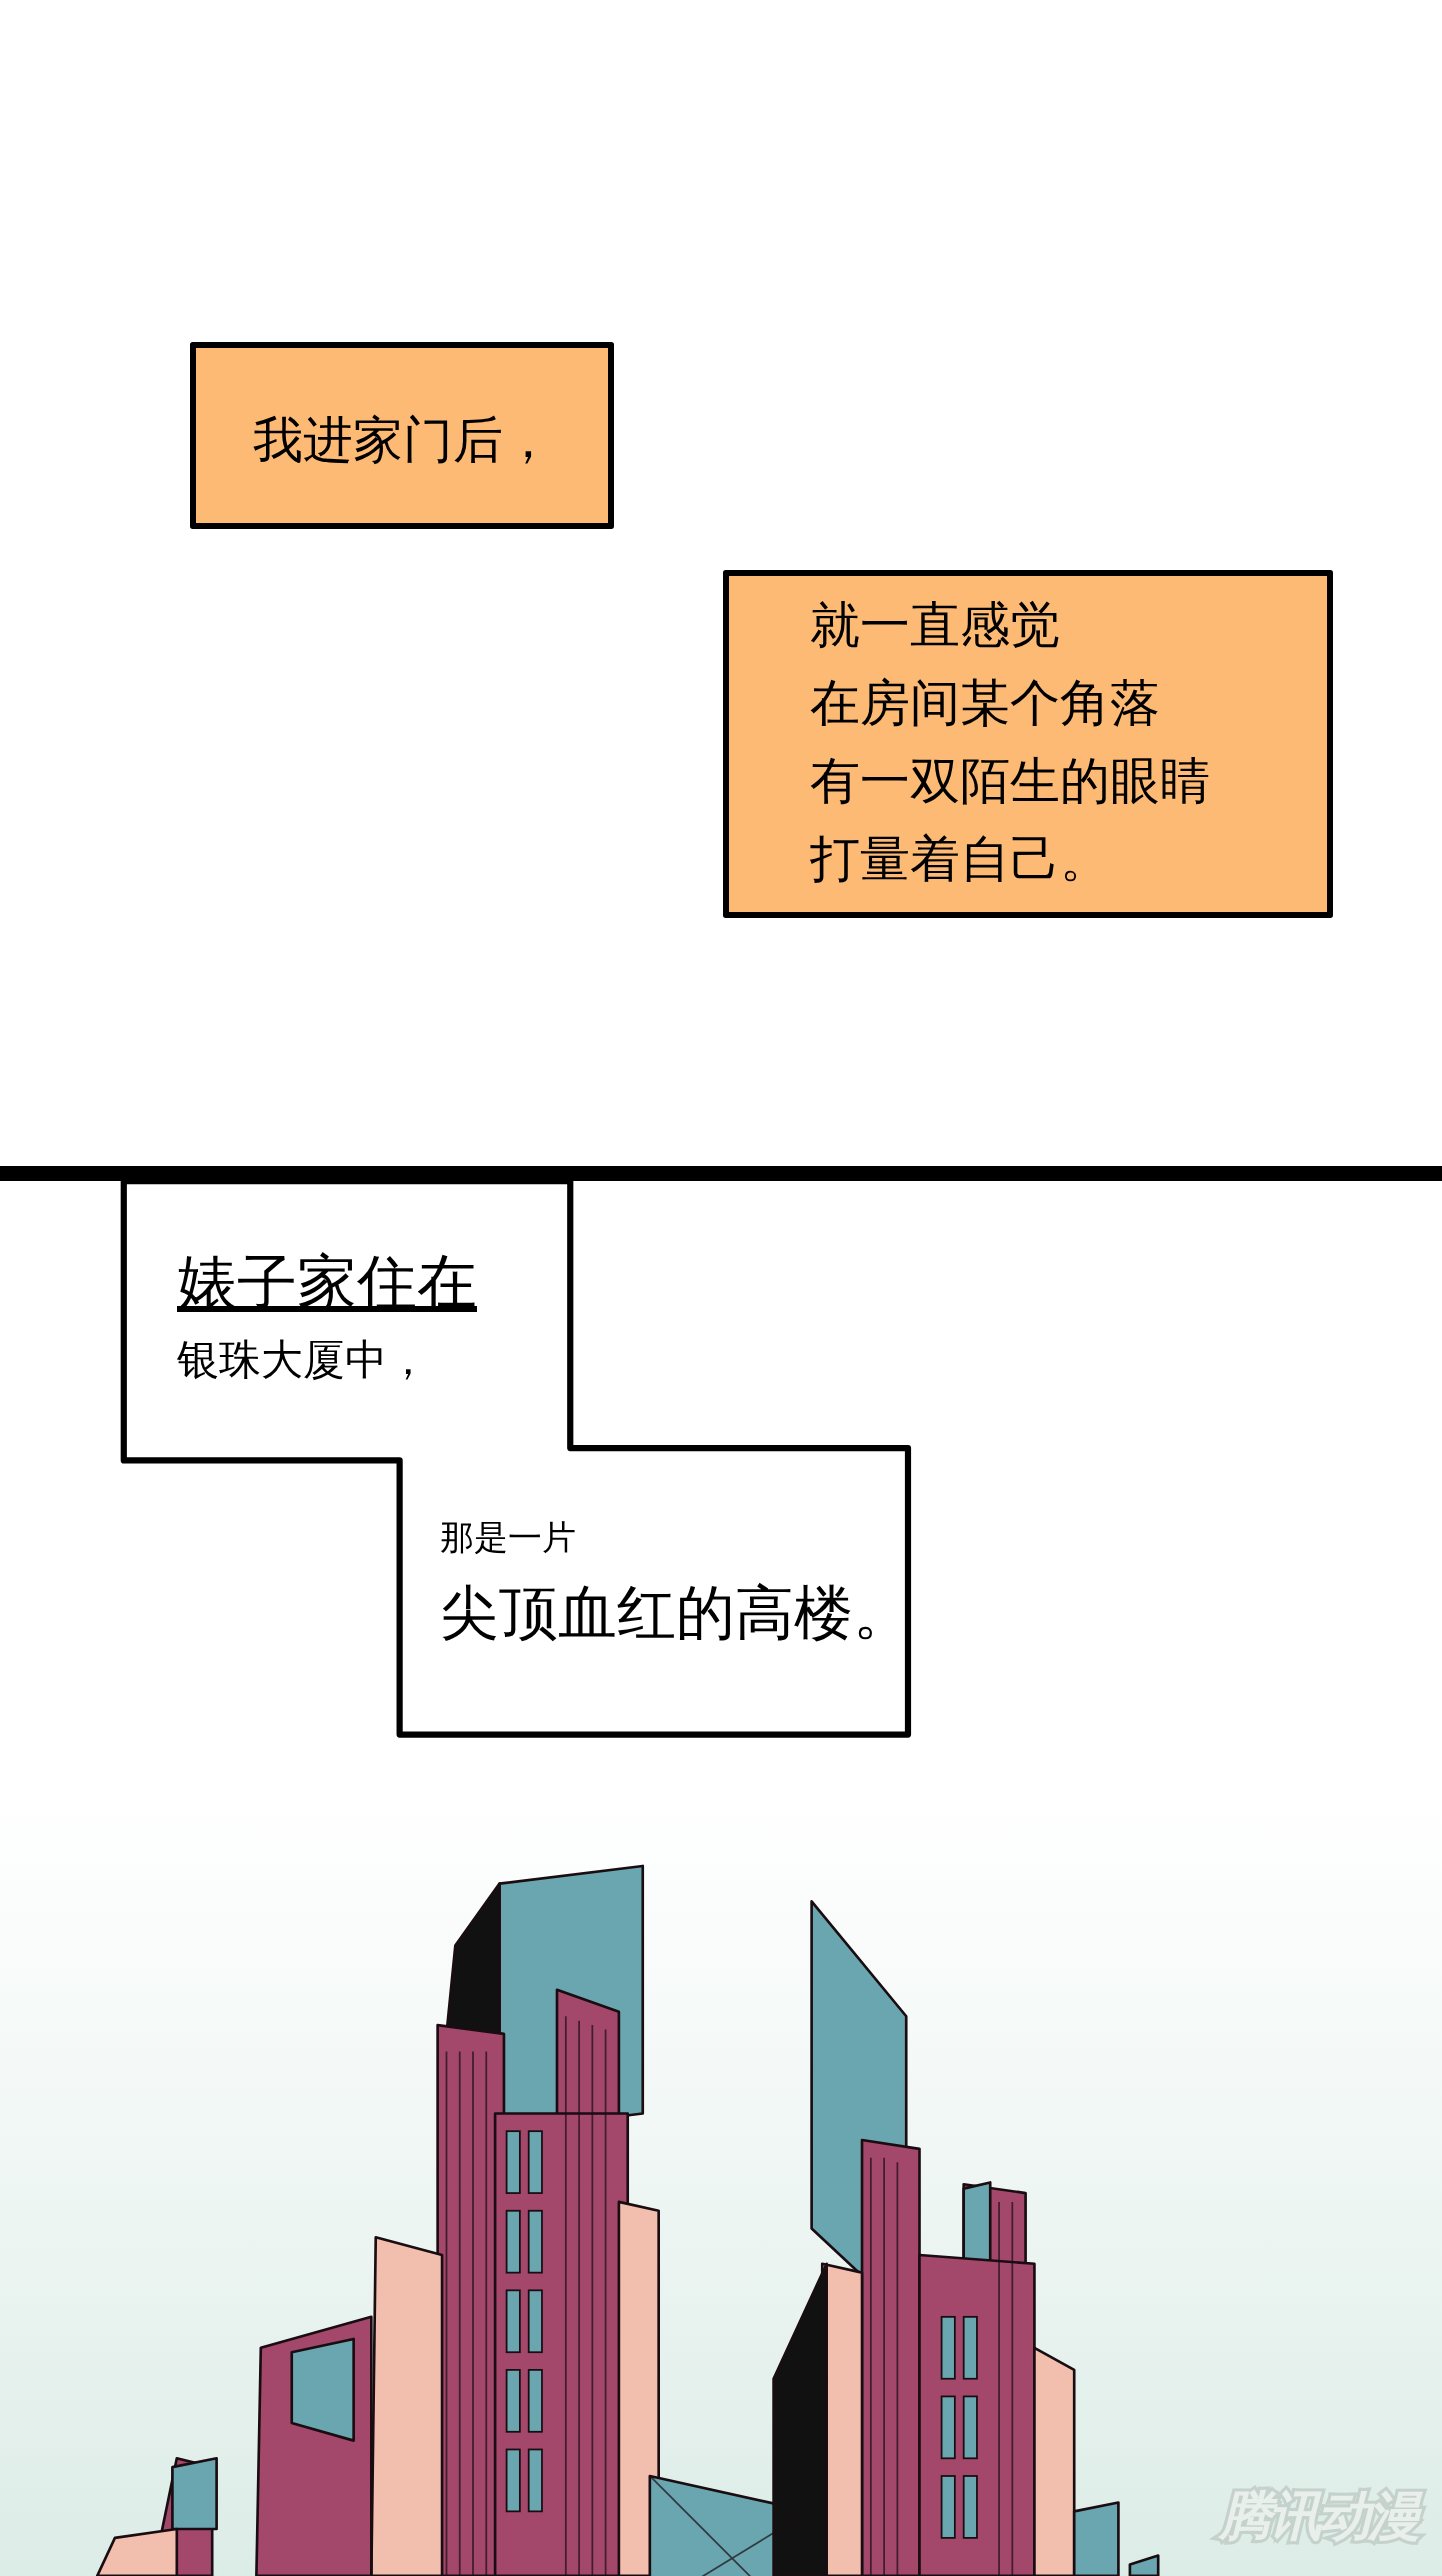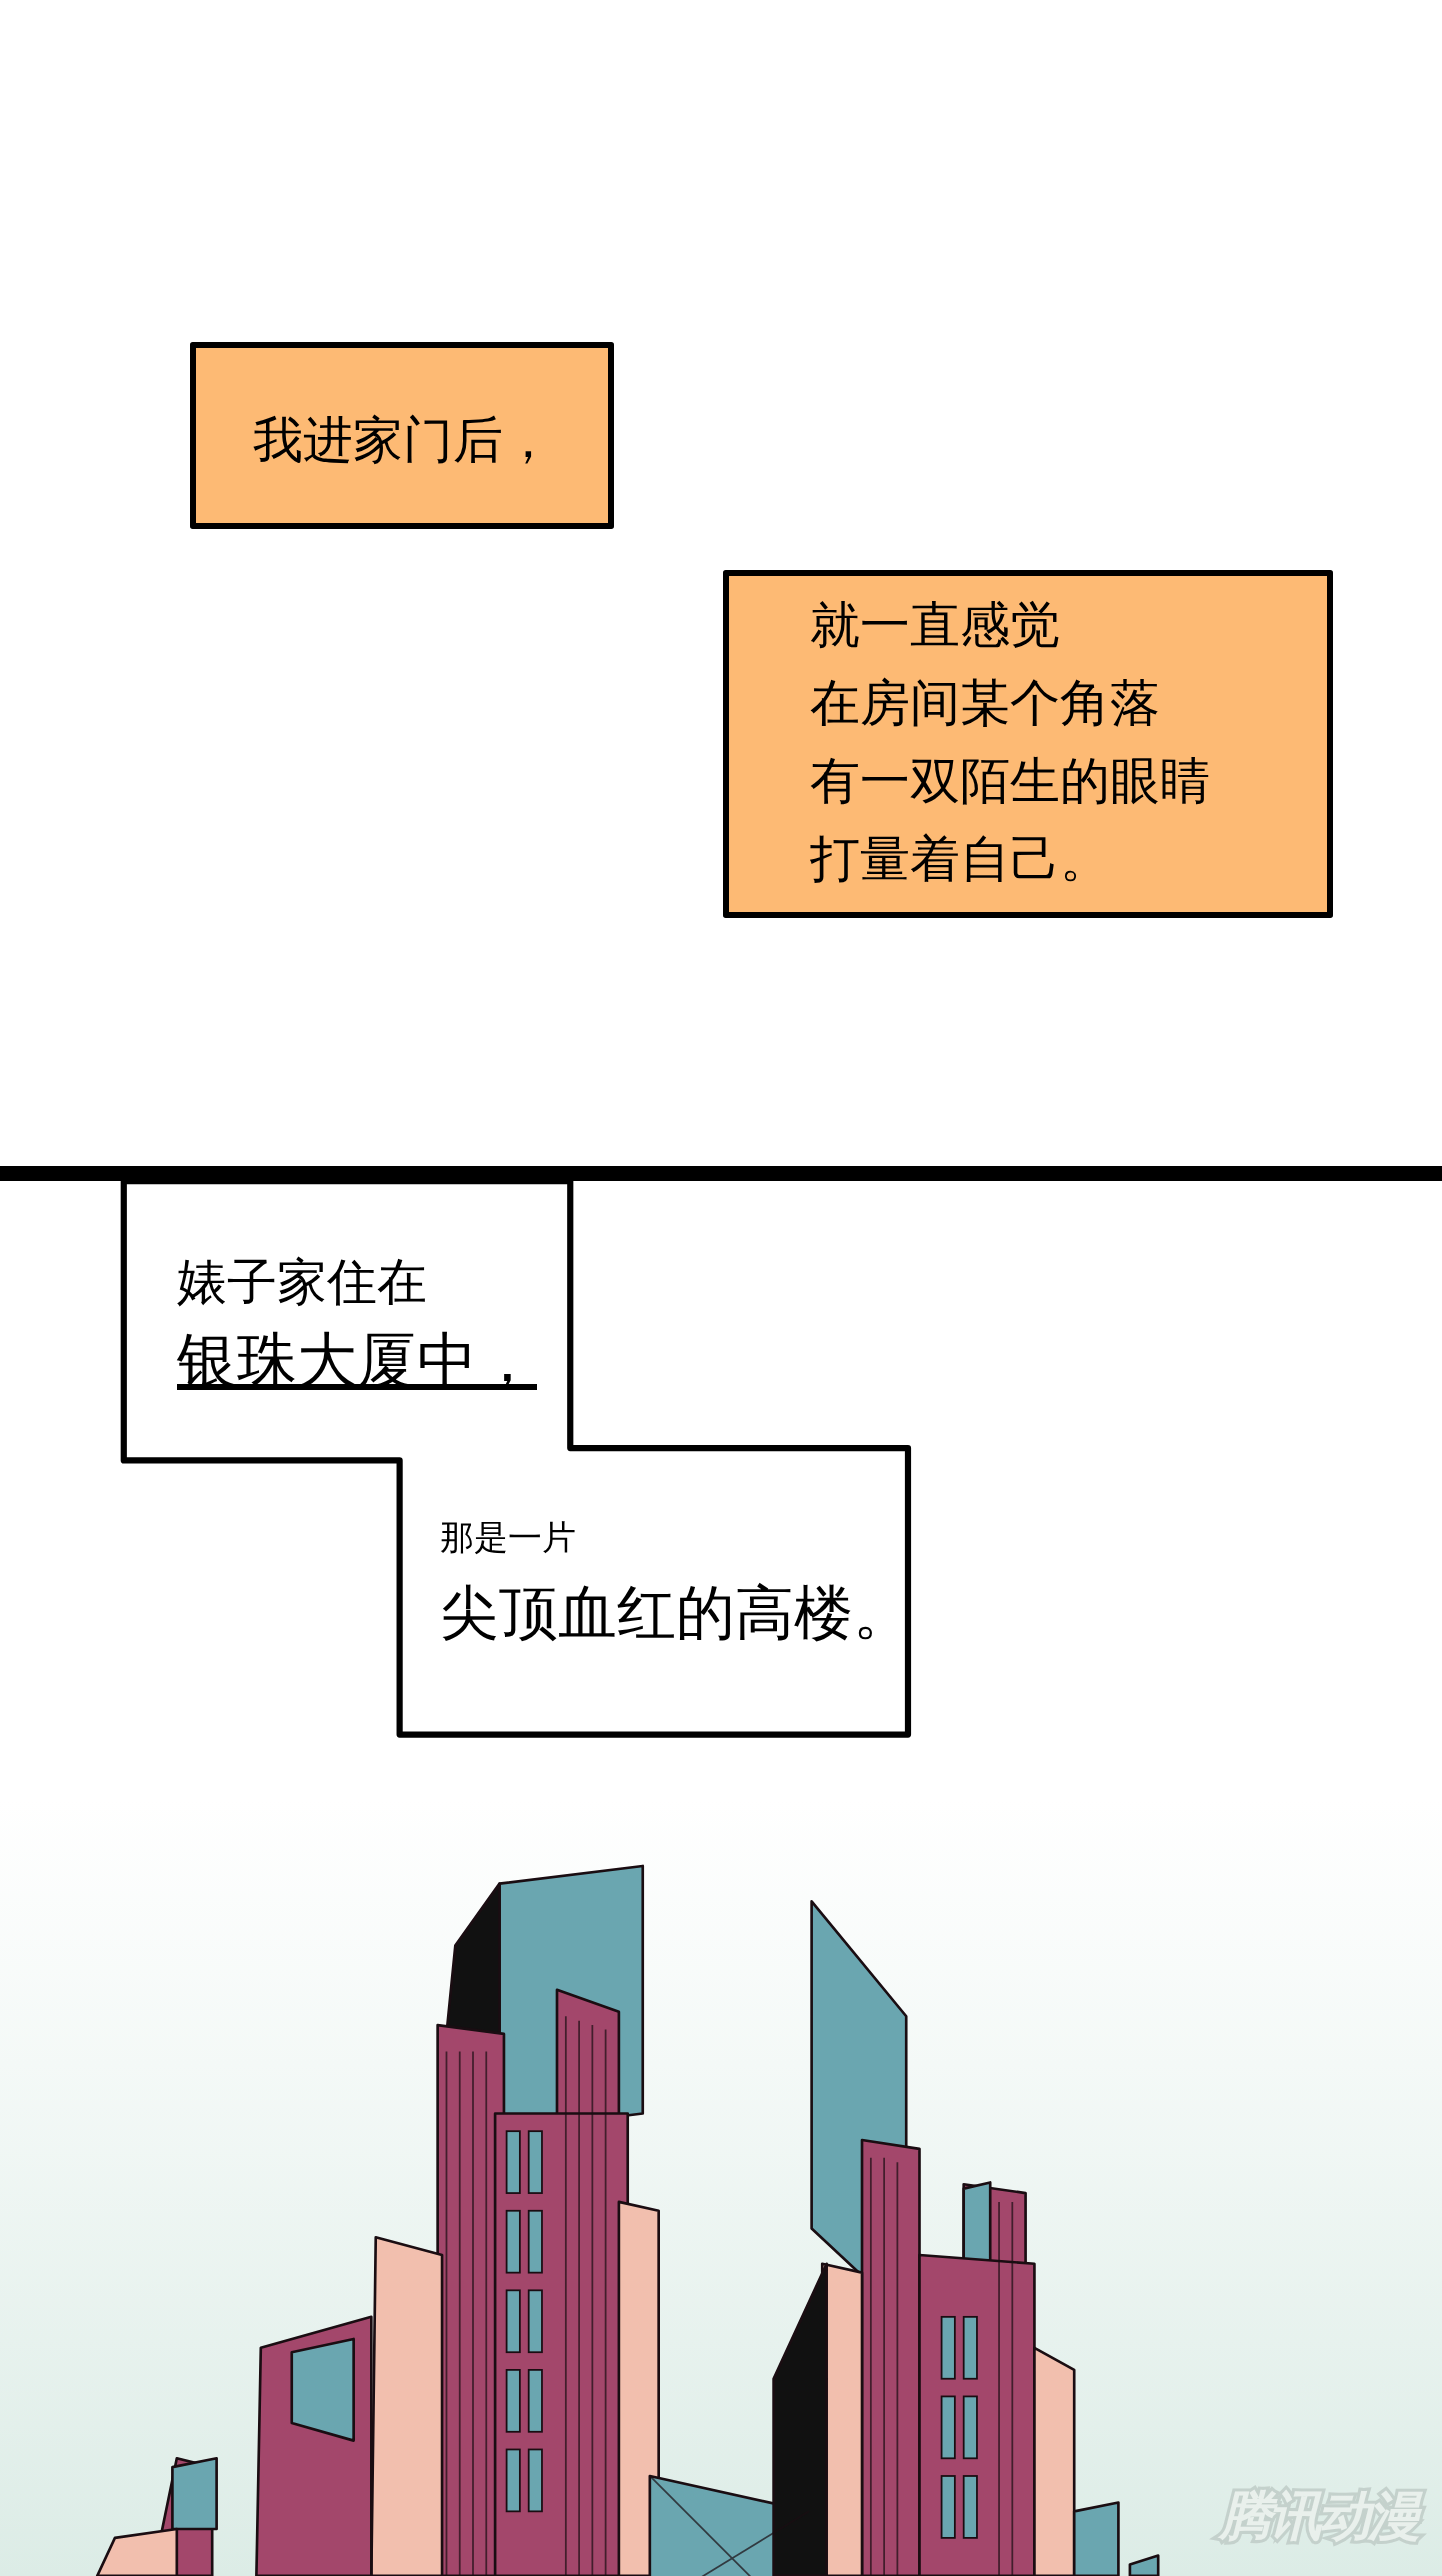--- a/index.html
+++ b/index.html
@@ -44,22 +44,22 @@
 </div>
 
 <div id="panel-divider"></div>
 
 <div id="panel2">
 
   <svg id="step-shape" width="1442" height="566" viewBox="0 0 1631 640">
     <path d="M140 0 L645 0 L645 302 L1027 302 L1027 626 L452 626 L452 316 L140 316 Z" fill="#fff" stroke="#000" stroke-width="7" stroke-linejoin="round"></path>
   </svg>
   <div style="position:absolute; left:177px; top:62px;">
-    <span class="line" style="display:block;font-size:50px;line-height:78px;">婊子家住在</span>
-    <span class="line" style="display:block;font-size:60px;line-height:78px;text-decoration:underline;">银珠大厦中，</span>
+    <span class="line" style="display:block;font-size:60px;line-height:78px;text-decoration:underline;">婊子家住在</span>
+    <span class="line" style="display:block;font-size:42px;line-height:78px;">银珠大厦中，</span>
   </div>
   <div style="position:absolute; left:440px; top:318px;">
     <span class="line" style="display:block;font-size:34px;line-height:76px;">那是一片</span>
     <span class="line" style="display:block;font-size:59px;line-height:76px;">尖顶血红的高楼。</span>
   </div>
 
   <svg style="position:absolute; left:0; top:676px;" width="1442" height="719" viewBox="0 0 1631 813">
     <g stroke="#1a0d12" stroke-width="3" stroke-linejoin="round">
 
       <polygon points="565,30 727,10 727,290 565,310" fill="#6aa6b0"></polygon>

